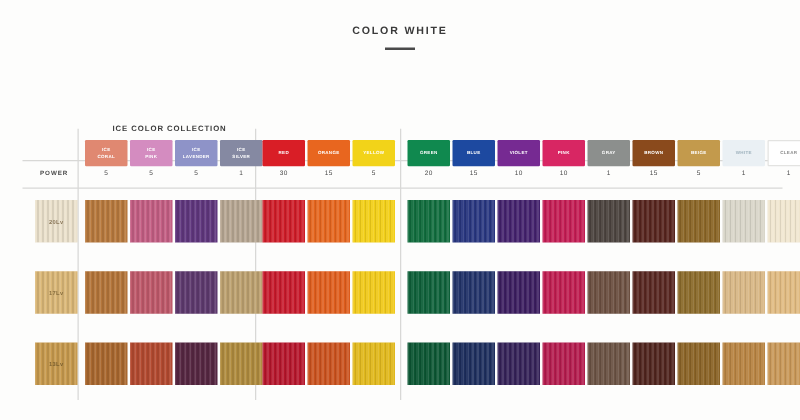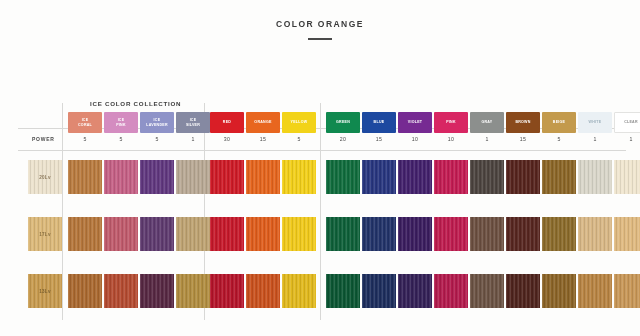--- a/index.html
+++ b/index.html
@@ -152,21 +152,21 @@
     font-weight: 600;
   }
   .bordered { border: 1px solid #e3e3e1; }
 </style>
 </head>
 <body>
 
 <div id="root">
 
   <div class="title-wrap">
-    <div class="title">COLOR ORANGE</div>
+    <div class="title">COLOR WHITE</div>
     <div class="title-rule"></div>
   </div>
 
   <div class="chart" id="chart">
 
     <div class="hline top"></div>
     <div class="hline bottom"></div>
 
   <div class="vline" style="left: 62px; top: 8px; height: 217px;"></div>
       <div class="vline" style="left: 204px; top: 8px; height: 217px;"></div>

